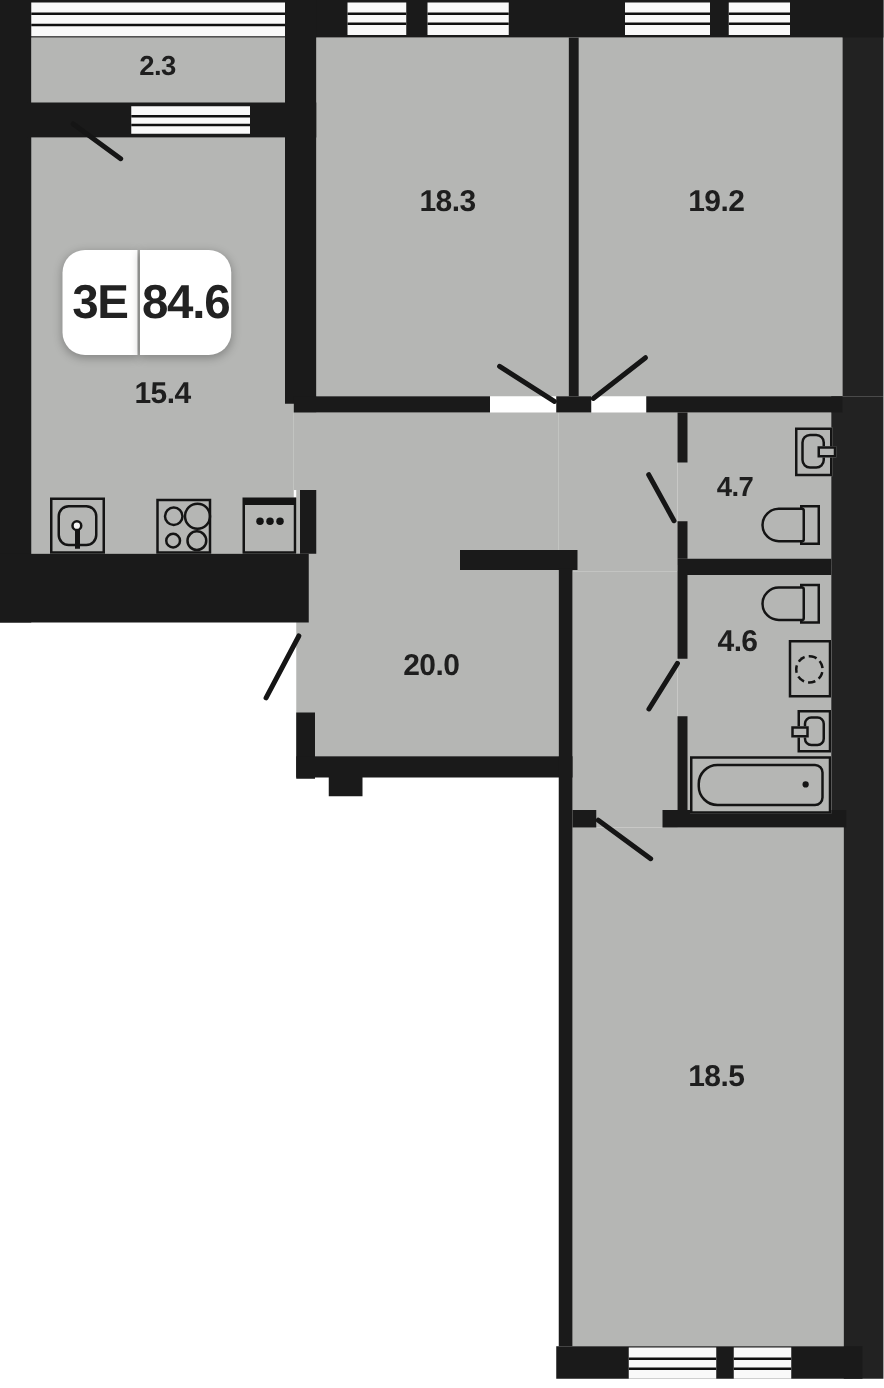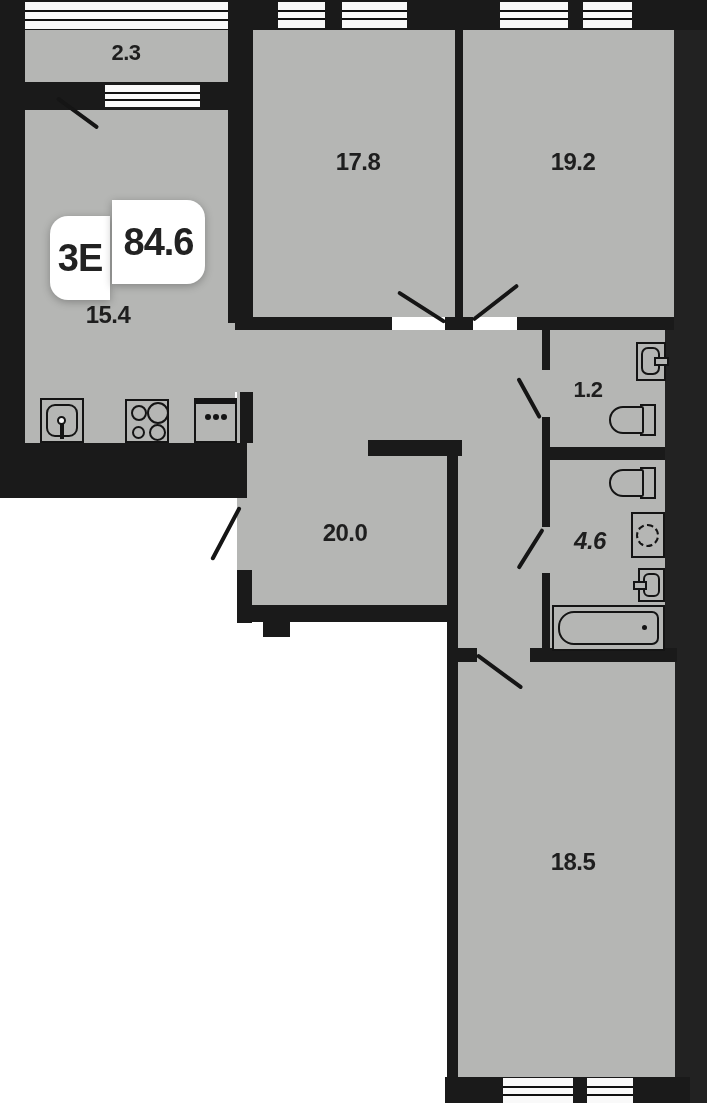--- a/index.html
+++ b/index.html
@@ -130,30 +130,30 @@
 
   <div class="door" style="left:57px;top:96px;width:51px;transform:rotate(36.2deg);"></div>
   <div class="door" style="left:398px;top:290px;width:56px;transform:rotate(32.6deg);"></div>
   <div class="door" style="left:473px;top:318px;width:57px;transform:rotate(-37.9deg);"></div>
   <div class="door" style="left:240px;top:505px;width:60px;transform:rotate(117.9deg);"></div>
   <div class="door" style="left:518px;top:376px;width:46px;transform:rotate(61.2deg);"></div>
   <div class="door" style="left:543px;top:527px;width:47px;transform:rotate(122deg);"></div>
   <div class="door" style="left:477px;top:653px;width:56px;transform:rotate(36.3deg);"></div>
 
   <span class="lbl" style="left:126px;top:53px;font-size:22px;">2.3</span>
-  <span class="lbl" style="left:358px;top:162px;">17.8</span>
+  <span class="lbl" style="left:358px;top:162px;">18.3</span>
   <span class="lbl" style="left:573px;top:162px;">19.2</span>
-  <span class="lbl" style="left:108px;top:315px;text-align:right;">15.4</span>
-  <span class="lbl" style="left:588px;top:390px;font-size:22px;">1.2</span>
-  <span class="lbl" style="left:590px;top:541px;font-style:italic;">4.6</span>
+  <span class="lbl" style="left:130px;top:315px;text-align:right;">15.4</span>
+  <span class="lbl" style="left:588px;top:390px;font-size:22px;">4.7</span>
+  <span class="lbl" style="left:590px;top:514px;">4.6</span>
   <span class="lbl" style="left:345px;top:533px;">20.0</span>
   <span class="lbl" style="left:573px;top:862px;">18.5</span>
 
   <div style="left:50px;top:200px;width:153px;height:84px;">
-    <div class="badge-box" style="left:0;top:16px;width:60px;height:84px;border-radius:18px 0 0 18px;">
+    <div class="badge-box" style="left:0;top:0;width:60px;height:84px;border-radius:18px 0 0 18px;">
       <span style="position:static;">3E</span>
     </div>
-    <div class="badge-box" style="left:62px;top:0;width:93px;height:84px;border-radius:0 18px 18px 0;">
+    <div class="badge-box" style="left:62px;top:0;width:73px;height:84px;border-radius:0 18px 18px 0;">
       <span style="position:static;">84.6</span>
     </div>
   </div>
 
 </div>
 
 </body></html>

